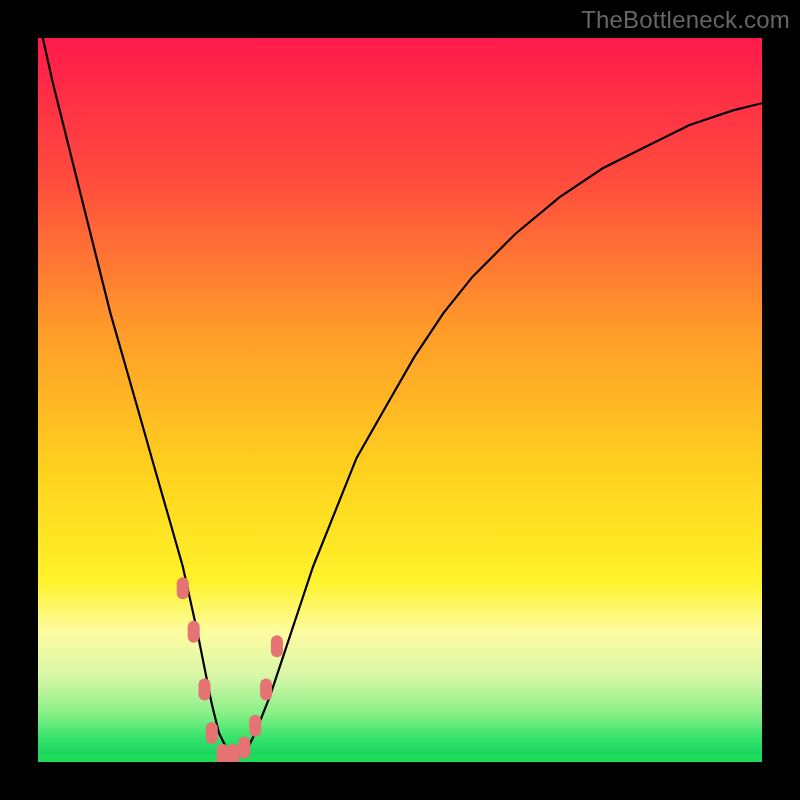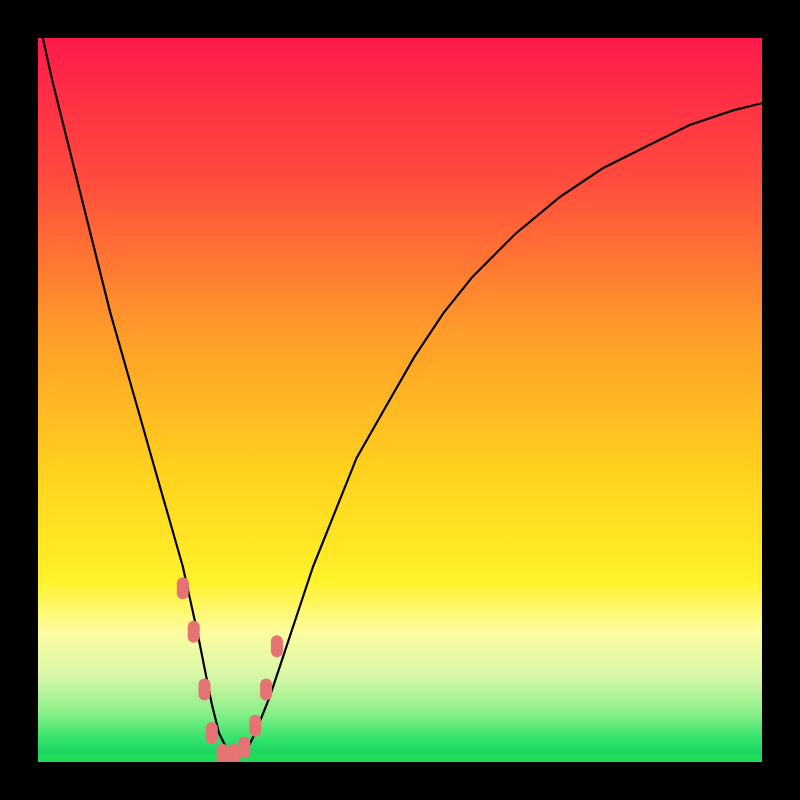--- a/index.html
+++ b/index.html
@@ -67,13 +67,14 @@
           <rect x="167.8" y="684.0" width="12" height="22" rx="6" ry="6" fill="#e57373"></rect>
           <rect x="178.6" y="705.8" width="12" height="22" rx="6" ry="6" fill="#e57373"></rect>
           <rect x="189.5" y="705.8" width="12" height="22" rx="6" ry="6" fill="#e57373"></rect>
           <rect x="200.3" y="698.5" width="12" height="22" rx="6" ry="6" fill="#e57373"></rect>
           <rect x="211.2" y="676.8" width="12" height="22" rx="6" ry="6" fill="#e57373"></rect>
           <rect x="222.1" y="640.6" width="12" height="22" rx="6" ry="6" fill="#e57373"></rect>
           <rect x="232.9" y="597.2" width="12" height="22" rx="6" ry="6" fill="#e57373"></rect>
         </g>
     </svg>
   </div>
+  <div class="watermark">TheBottleneck.com</div>
 </div>
 
 </body></html>

